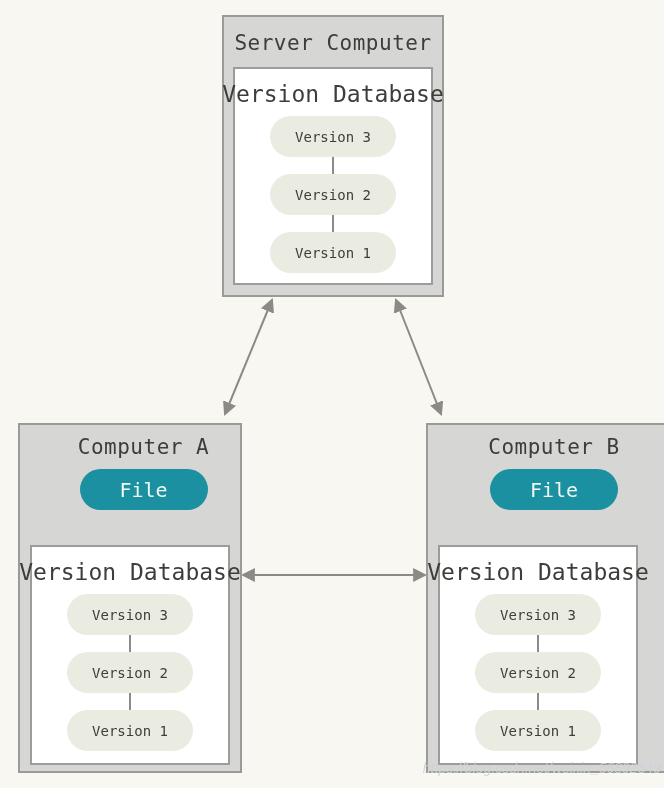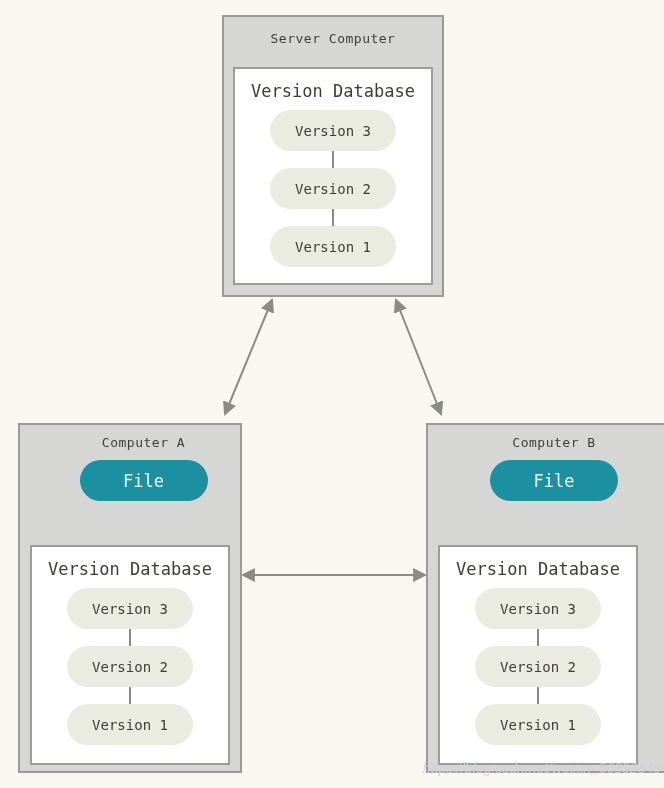--- a/index.html
+++ b/index.html
@@ -39,53 +39,53 @@
     position: absolute;
     background: var(--box-fill);
     border: 2px solid var(--box-border);
   }
   .machine-server { left: 222px; top: 15px;  width: 222px; height: 282px; }
   .machine-a      { left: 18px;  top: 423px; width: 224px; height: 350px; padding-left: 27px; }
   .machine-b      { left: 426px; top: 423px; width: 256px; height: 350px; }
 
   .machine-title {
     text-align: center;
-    font-size: 13px;
+    font-size: 21px;
     letter-spacing: 0.5px;
     color: var(--text);
   }
   .machine-server .machine-title { margin-top: 14px; }
   .machine-a .machine-title, .machine-b .machine-title { margin-top: 10px; }
 
   .file-pill {
     width: 128px; height: 41px;
     margin: 10px auto 0 auto;
     border-radius: 21px;
     background: var(--file-pill-fill);
     color: var(--file-pill-text);
-    font-size: 17px;
+    font-size: 20px;
     display: flex; align-items: center; justify-content: center;
   }
 
   .panel {
     position: absolute;
     background: var(--panel-fill);
     border: 2px solid var(--panel-border);
     display: flex;
     flex-direction: column;
     align-items: center;
   }
   .machine-server .panel { left: 9px;  top: 50px;  width: 200px; height: 218px; }
   .machine-a .panel      { left: 10px; top: 120px; width: 200px; height: 220px; }
   .machine-b .panel      { left: 10px; top: 120px; width: 200px; height: 220px; }
 
   .panel-title {
     margin-top: 12px;
     margin-bottom: 9px;
-    font-size: 17px;
+    font-size: 23px;
     color: var(--text);
     white-space: nowrap;
   }
   .pill {
     width: 126px; height: 41px;
     border-radius: 21px;
     background: var(--version-pill-fill);
     font-size: 14px;
     color: var(--text);
     display: flex; align-items: center; justify-content: center;

